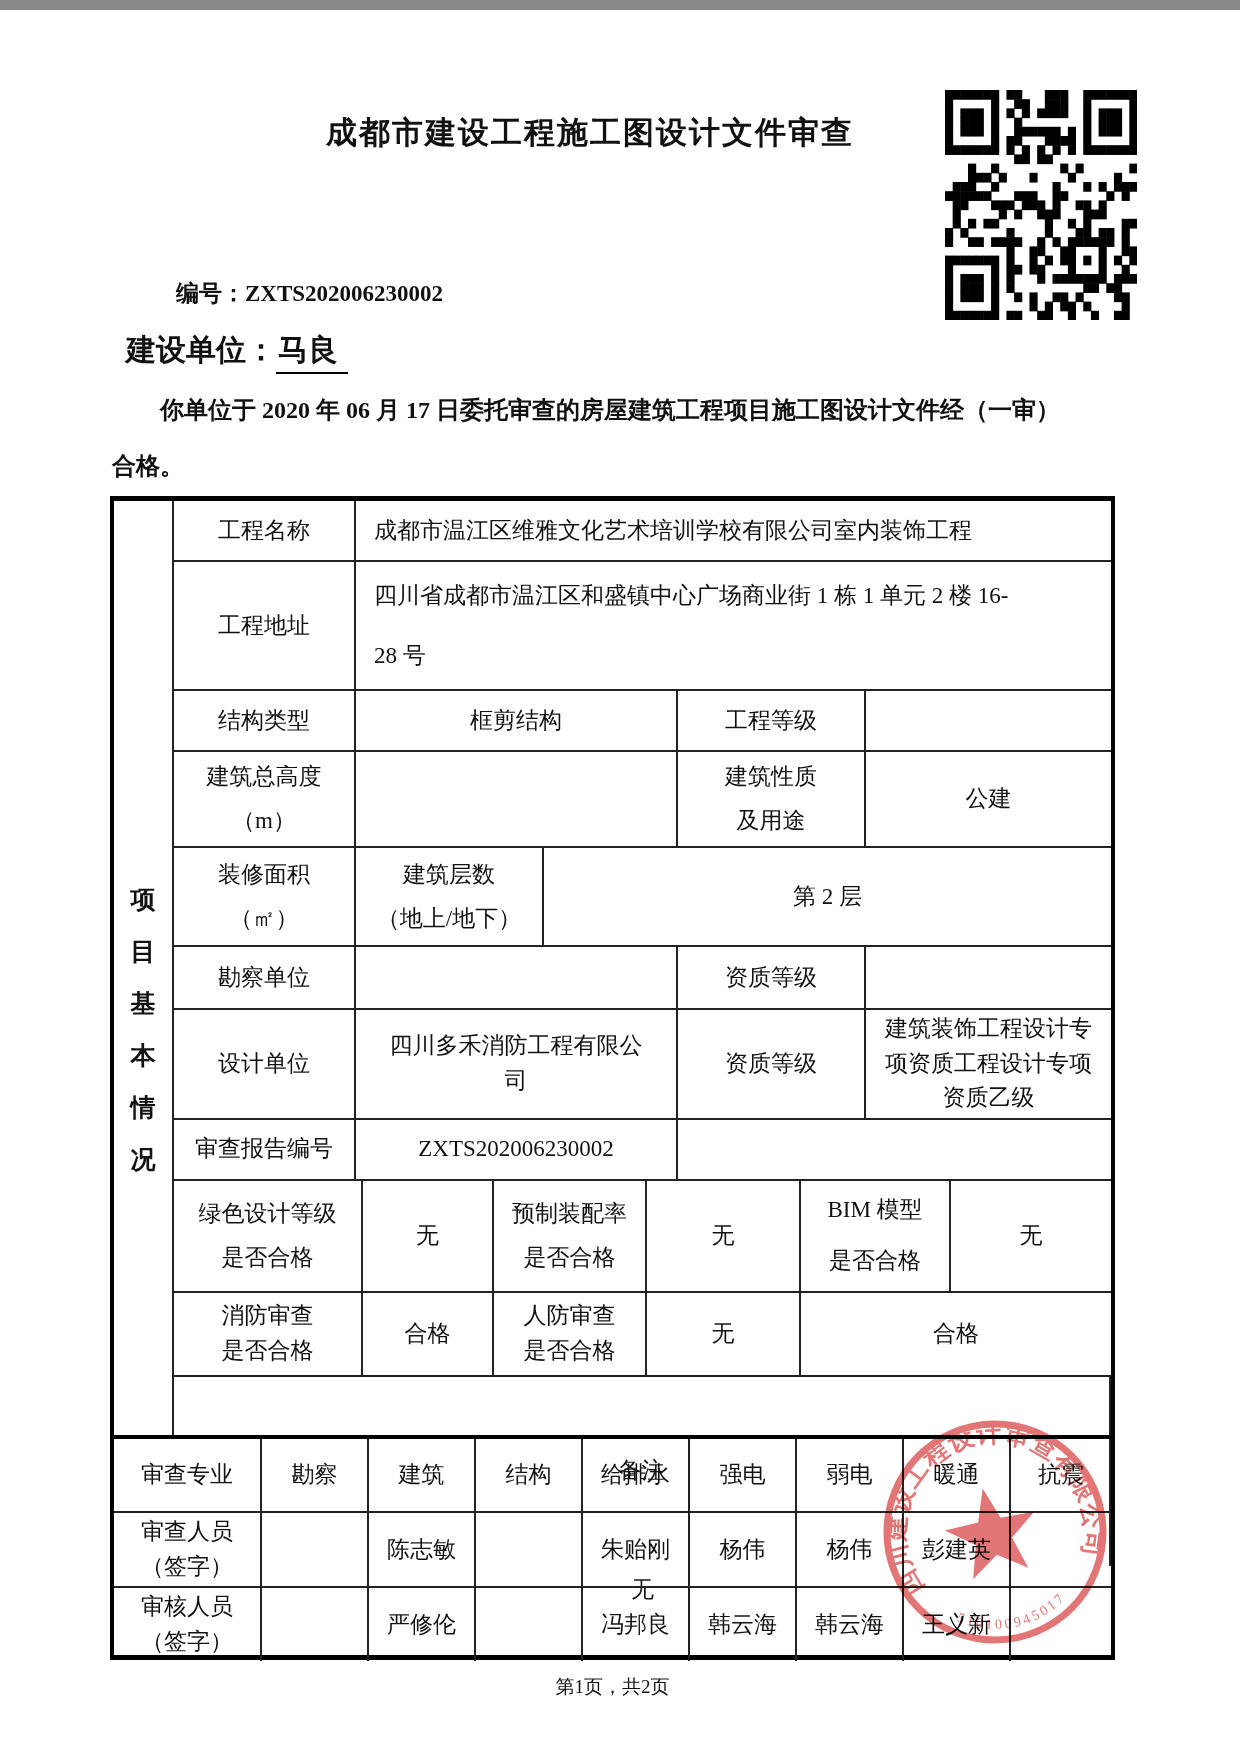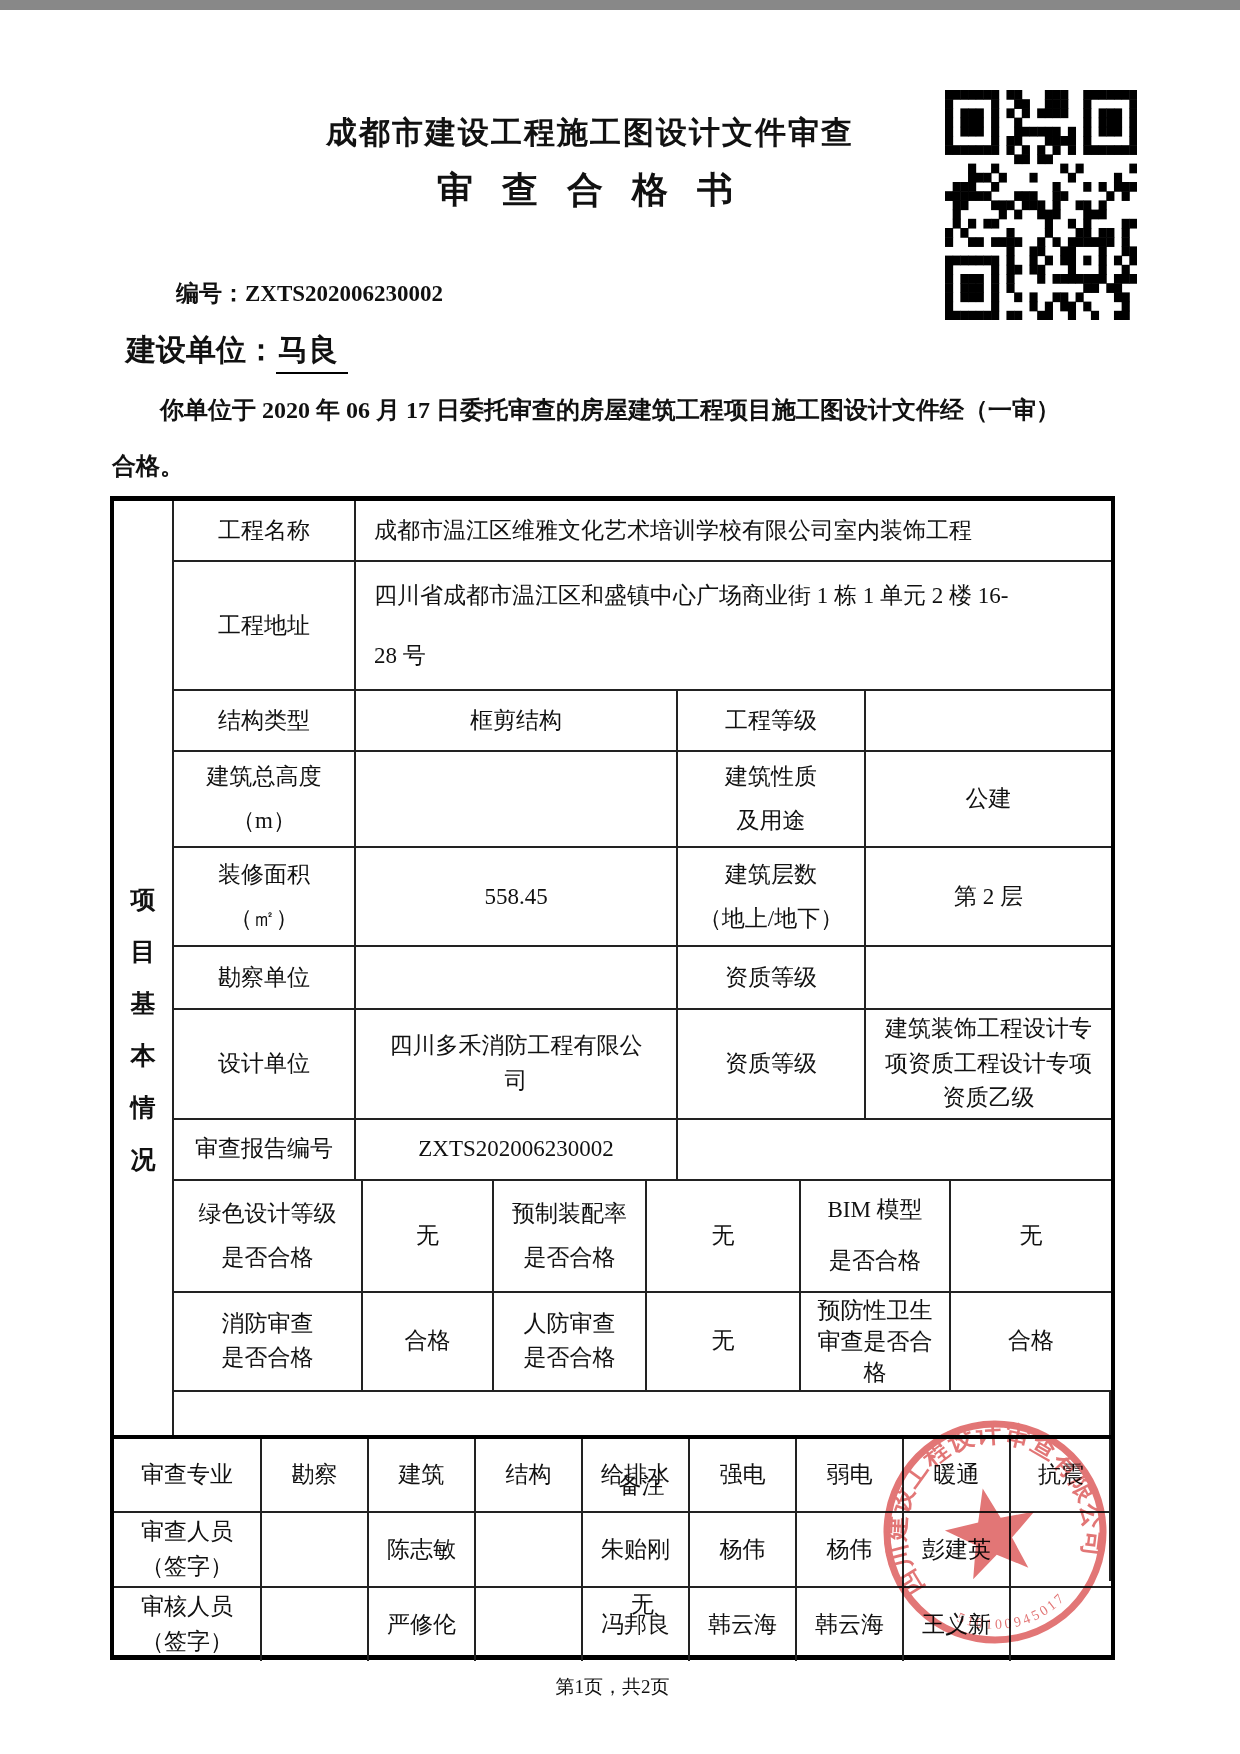--- a/index.html
+++ b/index.html
@@ -373,21 +373,20 @@
       <rect x="9" y="24" width="1.06" height="1.06" fill="#000"></rect>
       <rect x="12" y="24" width="1.06" height="1.06" fill="#000"></rect>
       <rect x="13" y="24" width="1.06" height="1.06" fill="#000"></rect>
       <rect x="16" y="24" width="1.06" height="1.06" fill="#000"></rect>
       <rect x="19" y="24" width="1.06" height="1.06" fill="#000"></rect>
       <rect x="22" y="24" width="1.06" height="1.06" fill="#000"></rect>
       <rect x="23" y="24" width="1.06" height="1.06" fill="#000"></rect>
     </svg>
 
   <div class="doc-title">成都市建设工程施工图设计文件审查</div>
-  <div class="doc-subtitle">审 查 合 格 书</div>
 
   <div class="doc-no">
     <span>编号：</span><span>ZXTS202006230002</span>
   </div>
 
   <div class="build-unit">
     <span>建设单位：</span><span class="uname">马良</span>
   </div>
 
   <div class="intro-1">你单位于 2020 年 06 月 17 日委托审查的房屋建筑工程项目施工图设计文件经（一审）</div>
@@ -435,21 +434,20 @@
           <div>及用途</div>
         </div>
         <div class="cell" style="flex:1">公建</div>
       </div>
 
       <div class="mrow" style="flex:0 0 99px">
         <div class="cell" style="flex:0 0 182px">
           <div>装修面积</div>
           <div>（㎡）</div>
         </div>
-        <div class="cell" style="flex:0 0 322px">558.45</div>
         <div class="cell" style="flex:0 0 188px">
           <div>建筑层数</div>
           <div>（地上/地下）</div>
         </div>
         <div class="cell" style="flex:1">第 2 层</div>
       </div>
 
       <div class="mrow" style="flex:0 0 63px">
         <div class="cell" style="flex:0 0 182px">勘察单位</div>
         <div class="cell" style="flex:0 0 322px"></div>
@@ -499,25 +497,20 @@
         <div class="cell lh15" style="flex:0 0 189px">
           <div>消防审查</div>
           <div>是否合格</div>
         </div>
         <div class="cell" style="flex:0 0 131px">合格</div>
         <div class="cell lh15" style="flex:0 0 153px">
           <div>人防审查</div>
           <div>是否合格</div>
         </div>
         <div class="cell" style="flex:0 0 154px">无</div>
-        <div class="cell lh12" style="flex:0 0 150px">
-          <div>预防性卫生</div>
-          <div>审查是否合</div>
-          <div>格</div>
-        </div>
         <div class="cell" style="flex:1">合格</div>
       </div>
 
       <div class="mrow" style="flex:1">
         <div class="cell" style="flex:0 0 189px">备注</div>
         <div class="cell" style="flex:1">无</div>
       </div>
 
     </div>
   </div>

